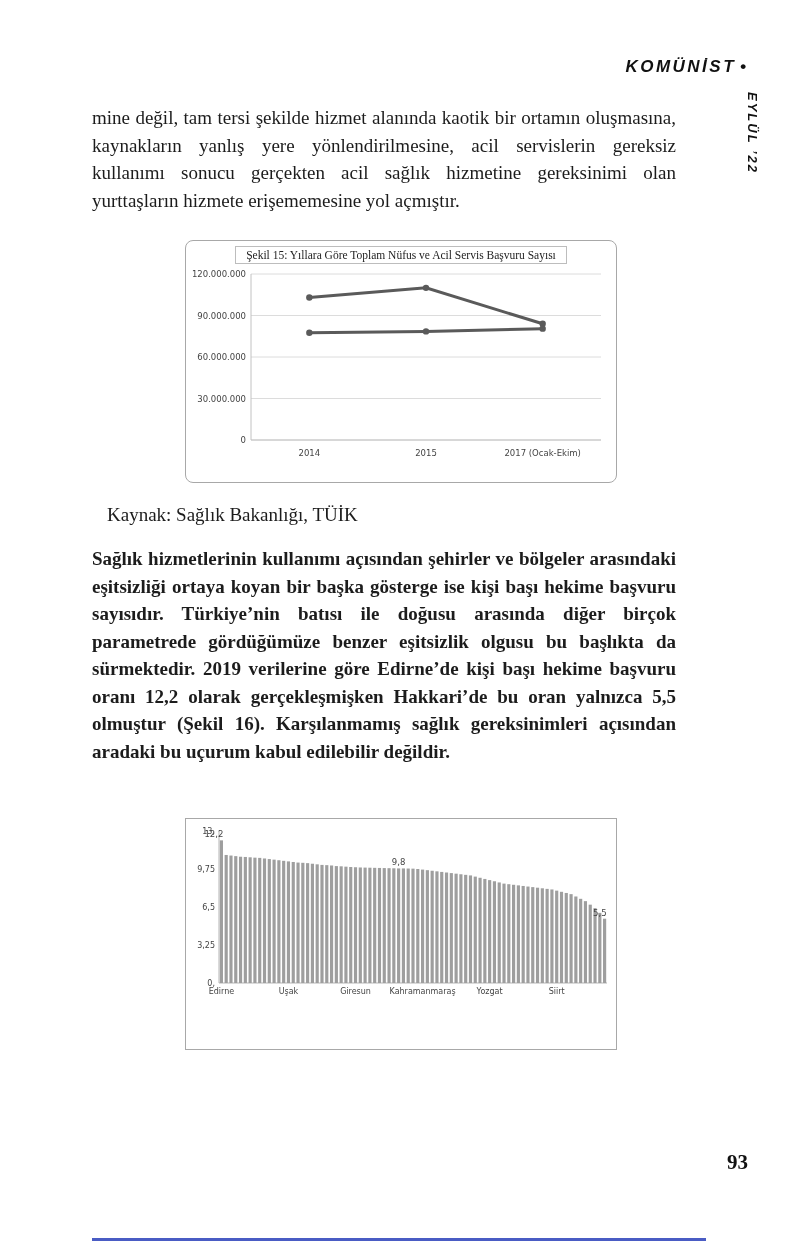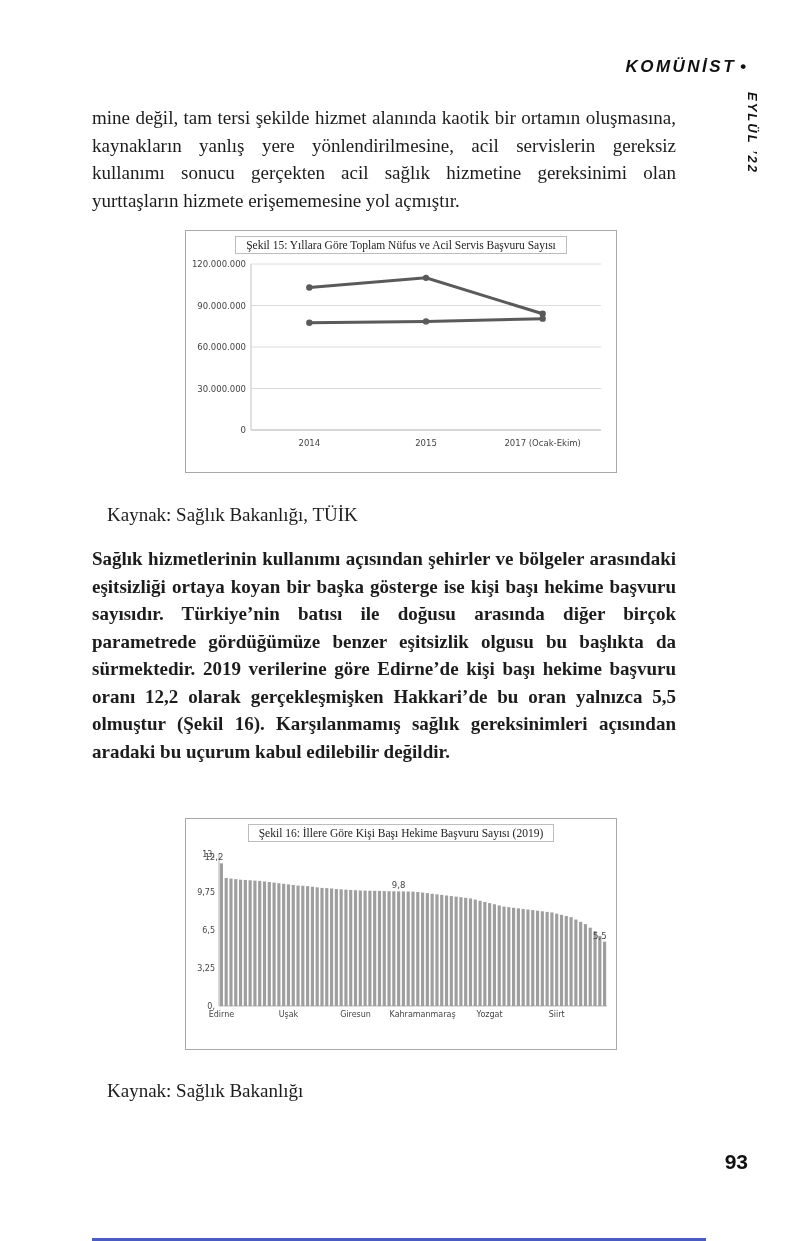--- a/index.html
+++ b/index.html
@@ -41,37 +41,37 @@
   }
   #cap1{top:504px;}
   #cap2{top:1080px;}
   .figure{
     position:absolute;left:185px;width:430px;
     margin:0;padding:0;
     background:#ffffff;
     border:1px solid #a8a8a8;
     text-align:center;
   }
-  #fig15{top:230px;height:241px;}
+  #fig15{top:240px;height:241px;border-radius:8px;}
   #fig16{top:818px;height:230px;}
   .chart-title{
     display:inline-block;
     border:1px solid #bdbdbd;
     font-family:"Liberation Serif",serif;
     font-size:11.5px;
     padding:2px 10px;
     margin-top:5px;
     color:#222;
     white-space:nowrap;
   }
   .chart-svg{display:block;margin:0 auto;}
   .chart-svg text{font-family:"DejaVu Sans",sans-serif;fill:#444;}
   .page-number{
     position:absolute;top:1150px;right:50px;
-    font-family:Liberation Sans, sans-serif;
+    font-family:Liberation Serif, serif;
     font-weight:700;font-size:21px;color:#111;
   }
   .bottom-rule{
     position:absolute;bottom:0;left:92px;
     width:614px;height:3px;background:#4a5cc4;
   }
 </style>
 </head>
 <body>
 
@@ -112,21 +112,20 @@
         <circle cx="239" cy="67.40833333333333" r="3.2" fill="#5a5a5a"></circle>
         <circle cx="355.6666666666667" cy="64.64166666666667" r="3.2" fill="#5a5a5a"></circle>
       </svg>
   </figure>
 
   <p class="caption" id="cap1">Kaynak: Sağlık Bakanlığı, TÜİK</p>
 
   <p class="par" id="par2">Sağlık hizmetlerinin kullanımı açısından şehirler ve bölgeler arasındaki eşitsizliği ortaya koyan bir başka gösterge ise kişi başı hekime başvuru sayısıdır. Türkiye’nin batısı ile doğusu arasında diğer birçok parametrede gördüğümüze benzer eşitsizlik olgusu bu başlıkta da sürmektedir. 2019 verilerine göre Edirne’de kişi başı hekime başvuru oranı 12,2 olarak gerçekleşmişken Hakkari’de bu oran yalnızca 5,5 olmuştur (Şekil 16). Karşılanmamış sağlık gereksinimleri açısından aradaki bu uçurum kabul edilebilir değildir.</p>
 
   <figure class="figure" id="fig16">
-    <div class="chart-title">Şekil 16: İllere Göre Kişi Başı Hekime Başvuru Sayısı (2019)</div>
     <svg id="barChart" class="chart-svg" width="428" height="200" viewBox="0 0 428 200">
         <text x="28" y="15" text-anchor="end" font-size="8">13,</text>
         <text x="28" y="53" text-anchor="end" font-size="8">9,75</text>
         <text x="28" y="91" text-anchor="end" font-size="8">6,5</text>
         <text x="28" y="129" text-anchor="end" font-size="8">3,25</text>
         <text x="28" y="167" text-anchor="end" font-size="8">0,</text>
         <line x1="32" y1="12" x2="32" y2="164" stroke="#b5b5b5" stroke-width="1"></line>
         <line x1="32" y1="164" x2="420" y2="164" stroke="#b5b5b5" stroke-width="1"></line>
         <rect x="32.81432098765432" y="21.353846153846177" width="3.1614814814814816" height="142.64615384615382" fill="#9e9e9e"></rect>
         <rect x="37.60444444444445" y="35.96923076923079" width="3.1614814814814816" height="128.0307692307692" fill="#9e9e9e"></rect>
@@ -214,18 +213,17 @@
         <text x="168.5185185185185" y="175" text-anchor="middle" font-size="8">Giresun</text>
         <text x="235.58024691358025" y="175" text-anchor="middle" font-size="8">Kahramanmaraş</text>
         <text x="302.6419753086419" y="175" text-anchor="middle" font-size="8">Yozgat</text>
         <text x="369.7037037037037" y="175" text-anchor="middle" font-size="8">Siirt</text>
         <text x="36.39506172839506" y="18.353846153846177" text-anchor="end" font-size="8.5">12,2</text>
         <text x="211.62962962962962" y="46.41538461538461" text-anchor="middle" font-size="8.5">9,8</text>
         <text x="419.6049382716049" y="96.6923076923077" text-anchor="end" font-size="8.5">5,5</text>
       </svg>
   </figure>
 
-  <p class="caption" id="cap2">Kaynak: Sağlık Bakanlığı</p>
 
   <div class="page-number">93</div>
 
   <div class="bottom-rule"></div>
 </div>
 
 </body></html>

